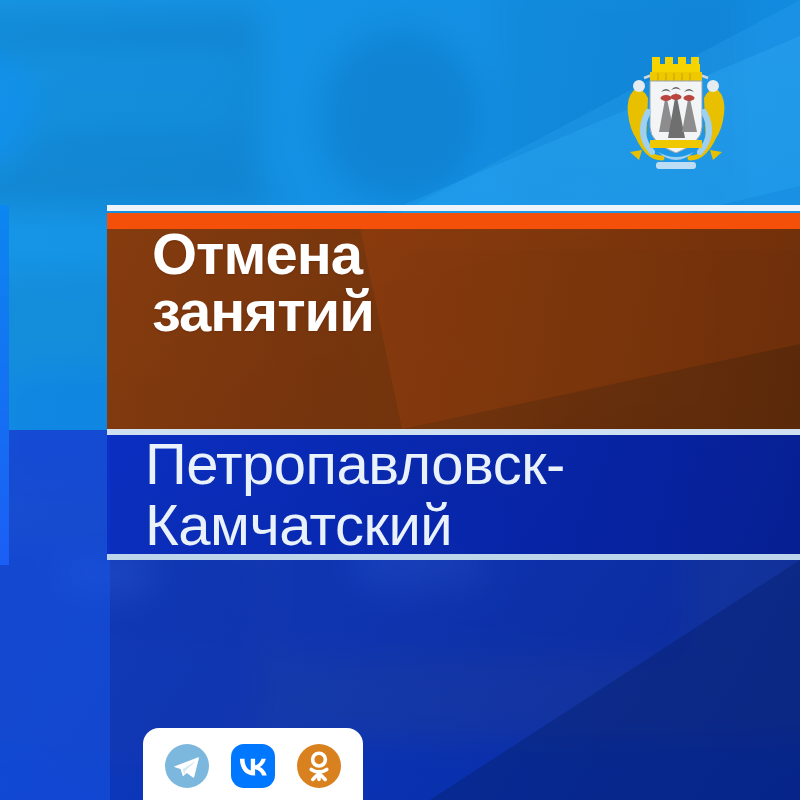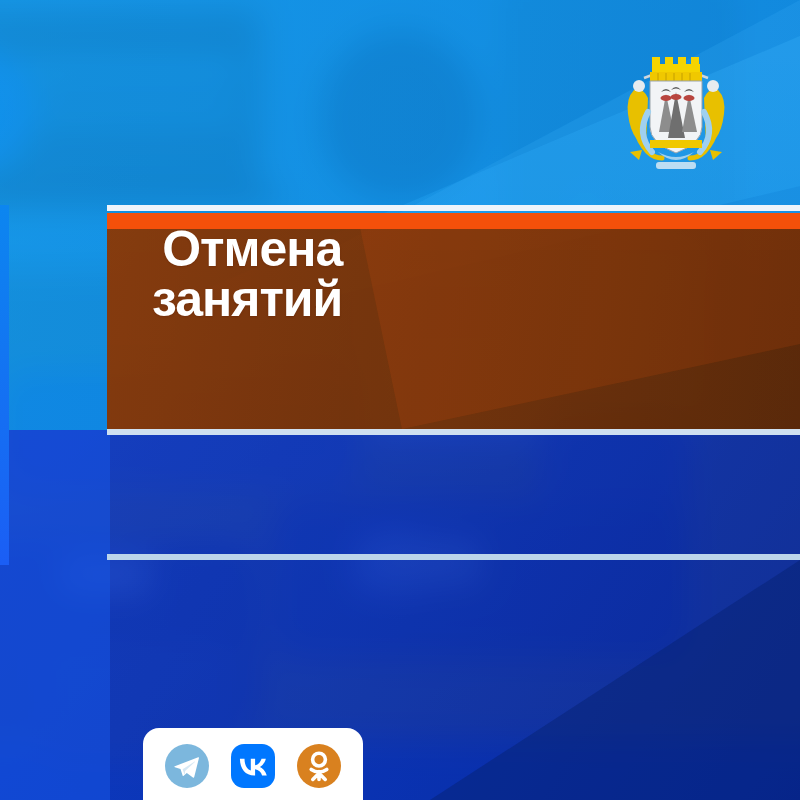--- a/index.html
+++ b/index.html
@@ -115,26 +115,25 @@
   }
   .banner-wedge{
     position:absolute;left:250px;top:0;width:450px;height:216px;
     background:#ff5a10;opacity:.12;
     clip-path:polygon(0% 0%,100% 0%,100% 60%,10% 100%);
   }
   .banner-text{
     position:absolute;left:45px;top:12px;
     color:#ffffff;
     font-weight:700;
-    font-size:50px;
+    font-size:58px;
     line-height:.99;
     letter-spacing:-1px;
     text-shadow:0 1px 2px rgba(80,20,0,.25);
     white-space:pre-line;
-    text-align:right;
   }
 
   
   .sub-topline{
     position:absolute;left:107px;top:429px;width:693px;height:6px;
     background:#cfe0f0;
   }
   .sub-panel{
     position:absolute;left:107px;top:435px;width:693px;height:120px;
     overflow:hidden;
@@ -292,20 +291,26 @@
   <div class="banner">
     <div class="banner-body"></div>
     <div class="banner-body2"></div>
     <div class="banner-wedge"></div>
     <div class="banner-bright"></div>
     <div class="banner-text">Отмена
 занятий</div>
   </div>
 
   <div class="sub-topline"></div>
+  <div class="sub-panel">
+    <div class="sub-tint"></div>
+    <div class="sub-tint2"></div>
+    <div class="sub-text">Петропавловск-
+Камчатский</div>
+  </div>
   <div class="sub-botline"></div>
 
   <div class="social-bar">
 
     <span class="soc">
       <svg viewBox="0 0 44 44" xmlns="http://www.w3.org/2000/svg">
         <circle cx="22" cy="22" r="22" fill="#7cb7dd"></circle>
         <path d="M33.2 13.2 L9.8 22.2 q-1.3 .5 .1 1.1 l5.6 1.8 l2.1 6.5 q.3 .9 1.1 .2 l3.1 -2.9 l6.1 4.5 q1 .7 1.4 -.6 l4.6 -18.6 q.3 -1.3 -.7 -1z" fill="#ffffff"></path>
         <path d="M17.6 25.3 l12.1 -7.7 q.8 -.5 .2 .3 l-9.8 9.2 l-.4 3.9z" fill="#d6e8f4"></path>
       </svg>

